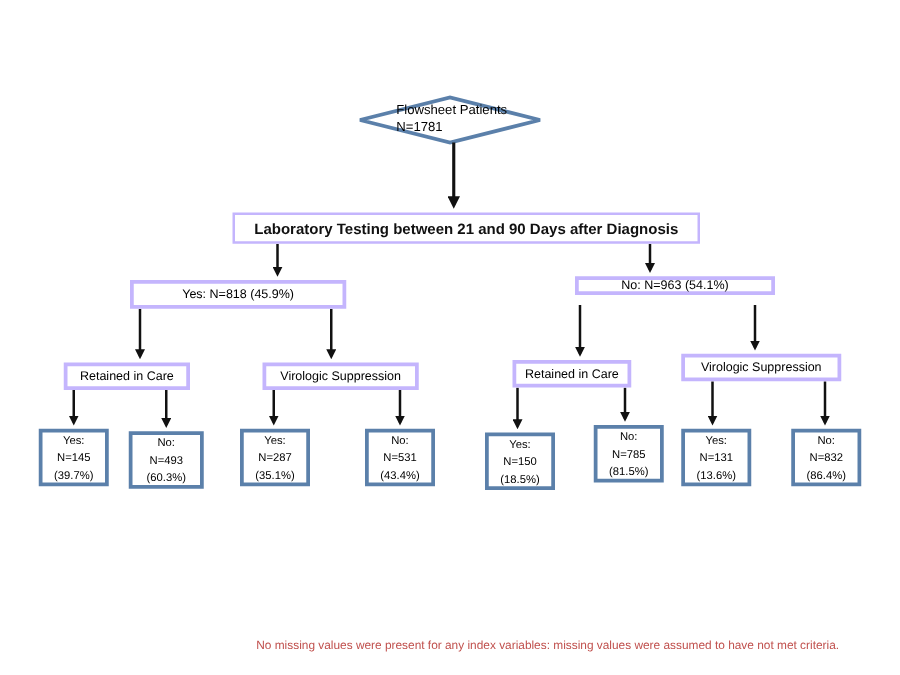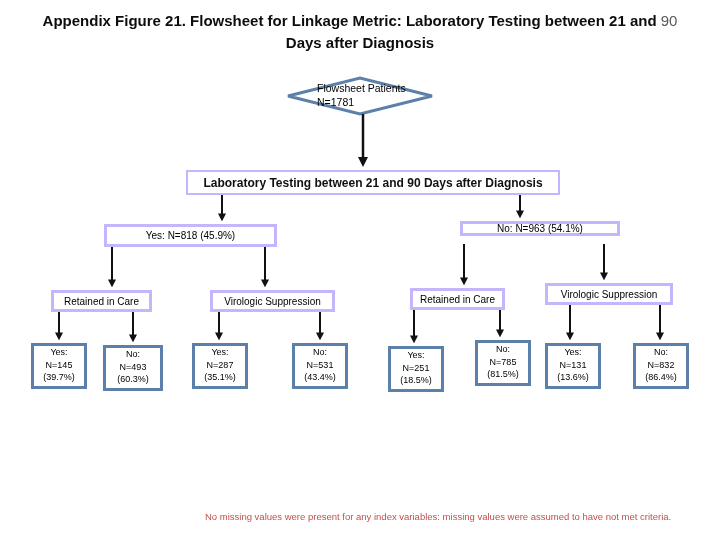--- a/index.html
+++ b/index.html
@@ -23,40 +23,36 @@
     font-size:12px;font-weight:bold;color:#111;}
   .yes-box{left:104px;top:224px;width:173px;height:23px;font-size:10px;}
   .no-box{left:460px;top:221px;width:160px;height:15px;font-size:10px;}
   .ric-l{left:51px;top:290px;width:101px;height:22px;font-size:10px;}
   .vs-l{left:210px;top:290px;width:125px;height:22px;font-size:10px;}
   .ric-r{left:410px;top:288px;width:95px;height:22px;font-size:10px;}
   .vs-r{left:545px;top:283px;width:128px;height:22px;font-size:10px;}
   .leaf{
     width:56px;height:46px;background:#fff;border:3px solid #5b80aa;
     font-size:9px;line-height:12.5px;text-align:center;
-    display:flex;flex-direction:column;align-items:center;justify-content:flex-start;
+    display:flex;flex-direction:column;align-items:center;justify-content:space-between;
   }
   .diamond-text{
     left:317px;top:81px;width:110px;font-size:10.5px;line-height:14px;
     text-align:left;color:#000;
   }
   .footnote{
     left:205px;top:511px;width:515px;
     font-size:9.5px;color:#c0504d;
   }
 </style>
 </head>
 <body>
 
 <div class="canvas">
 
-  <div class="abs title">
-    <div><span>Appendix Figure 21. Flowsheet for Linkage Metric: Laboratory Testing between 21 and </span><span class="tail">90</span></div>
-    <div>Days after Diagnosis</div>
-  </div>
 
   <svg class="abs svg-layer" width="720" height="540" viewBox="0 0 720 540">
     <defs>
       <marker id="arrow" viewBox="0 0 10 10" refX="7" refY="5" markerWidth="4" markerHeight="4" orient="auto">
         <path d="M0,0 L10,5 L0,10 z" fill="#111"></path>
       </marker>
     </defs>
 
     <polygon points="288,96 360,78 432,96 360,114" fill="#ffffff" stroke="#5b80aa" stroke-width="3"></polygon>
 
@@ -111,21 +107,21 @@
     <div>N=287</div>
     <div>(35.1%)</div>
   </div>
   <div class="abs leaf" style="left:292px;top:343px;">
     <div>No:</div>
     <div>N=531</div>
     <div>(43.4%)</div>
   </div>
   <div class="abs leaf" style="left:388px;top:346px;">
     <div>Yes:</div>
-    <div>N=251</div>
+    <div>N=150</div>
     <div>(18.5%)</div>
   </div>
   <div class="abs leaf" style="left:475px;top:340px;">
     <div>No:</div>
     <div>N=785</div>
     <div>(81.5%)</div>
   </div>
   <div class="abs leaf" style="left:545px;top:343px;">
     <div>Yes:</div>
     <div>N=131</div>

